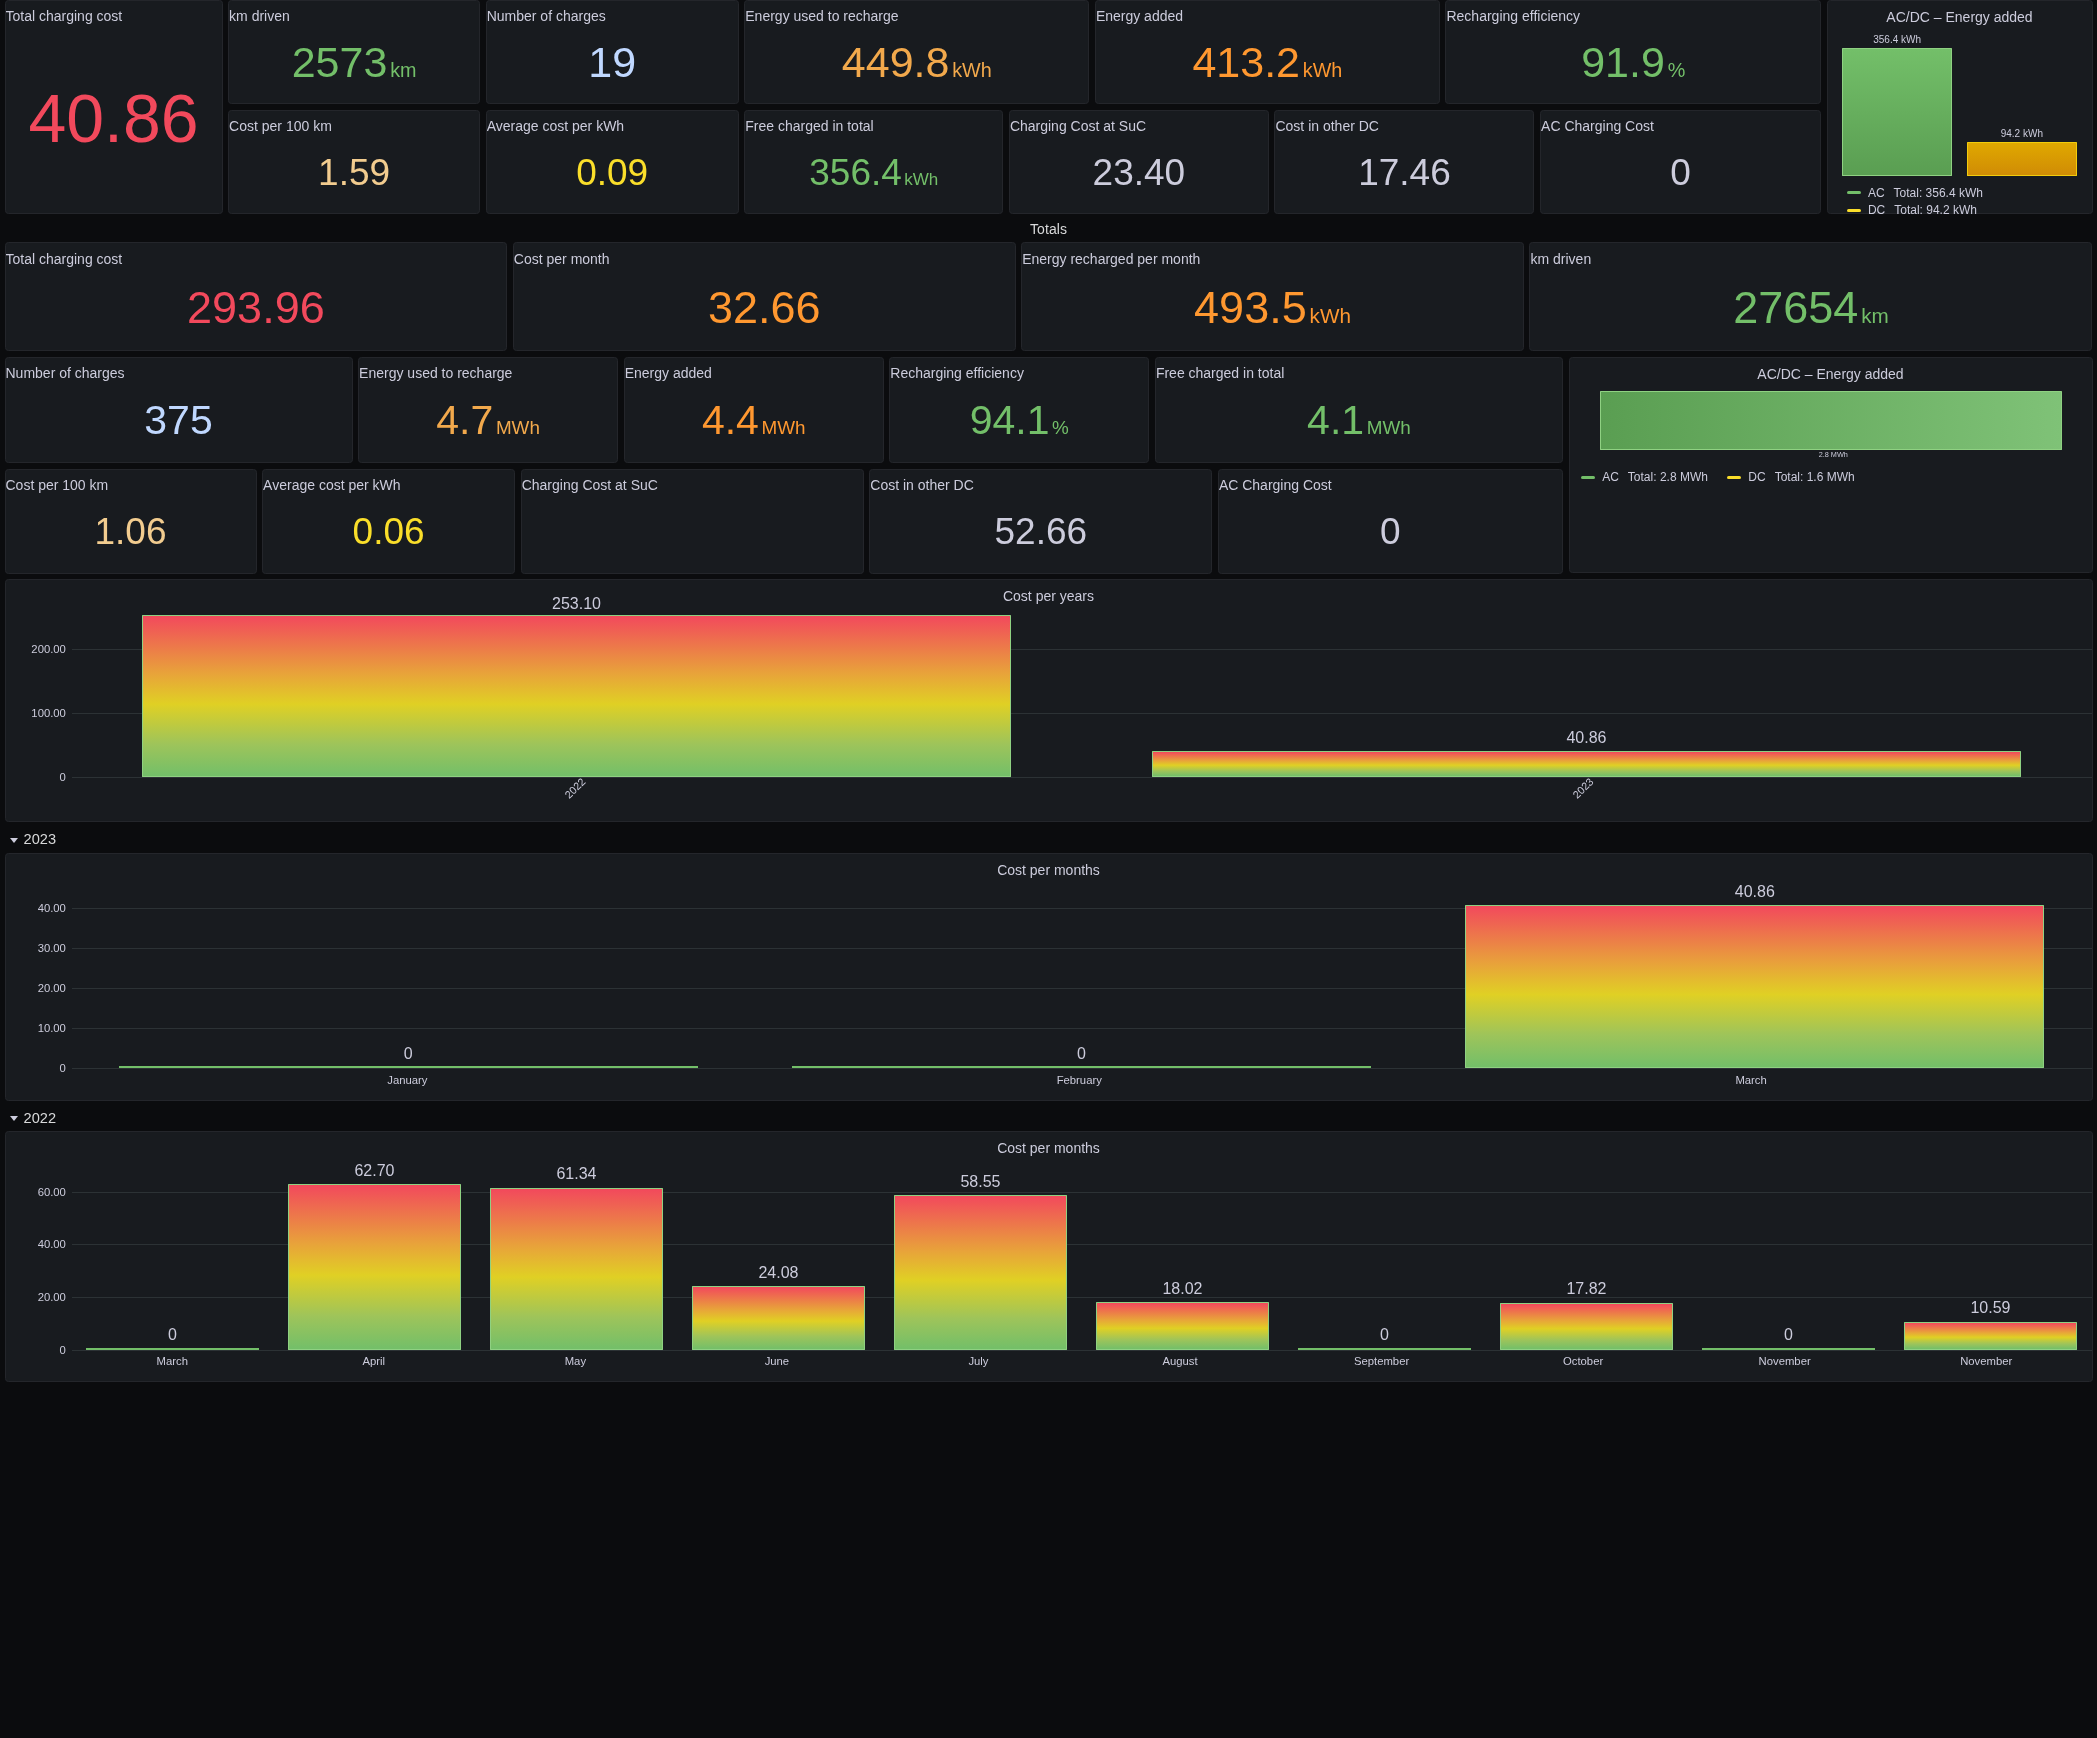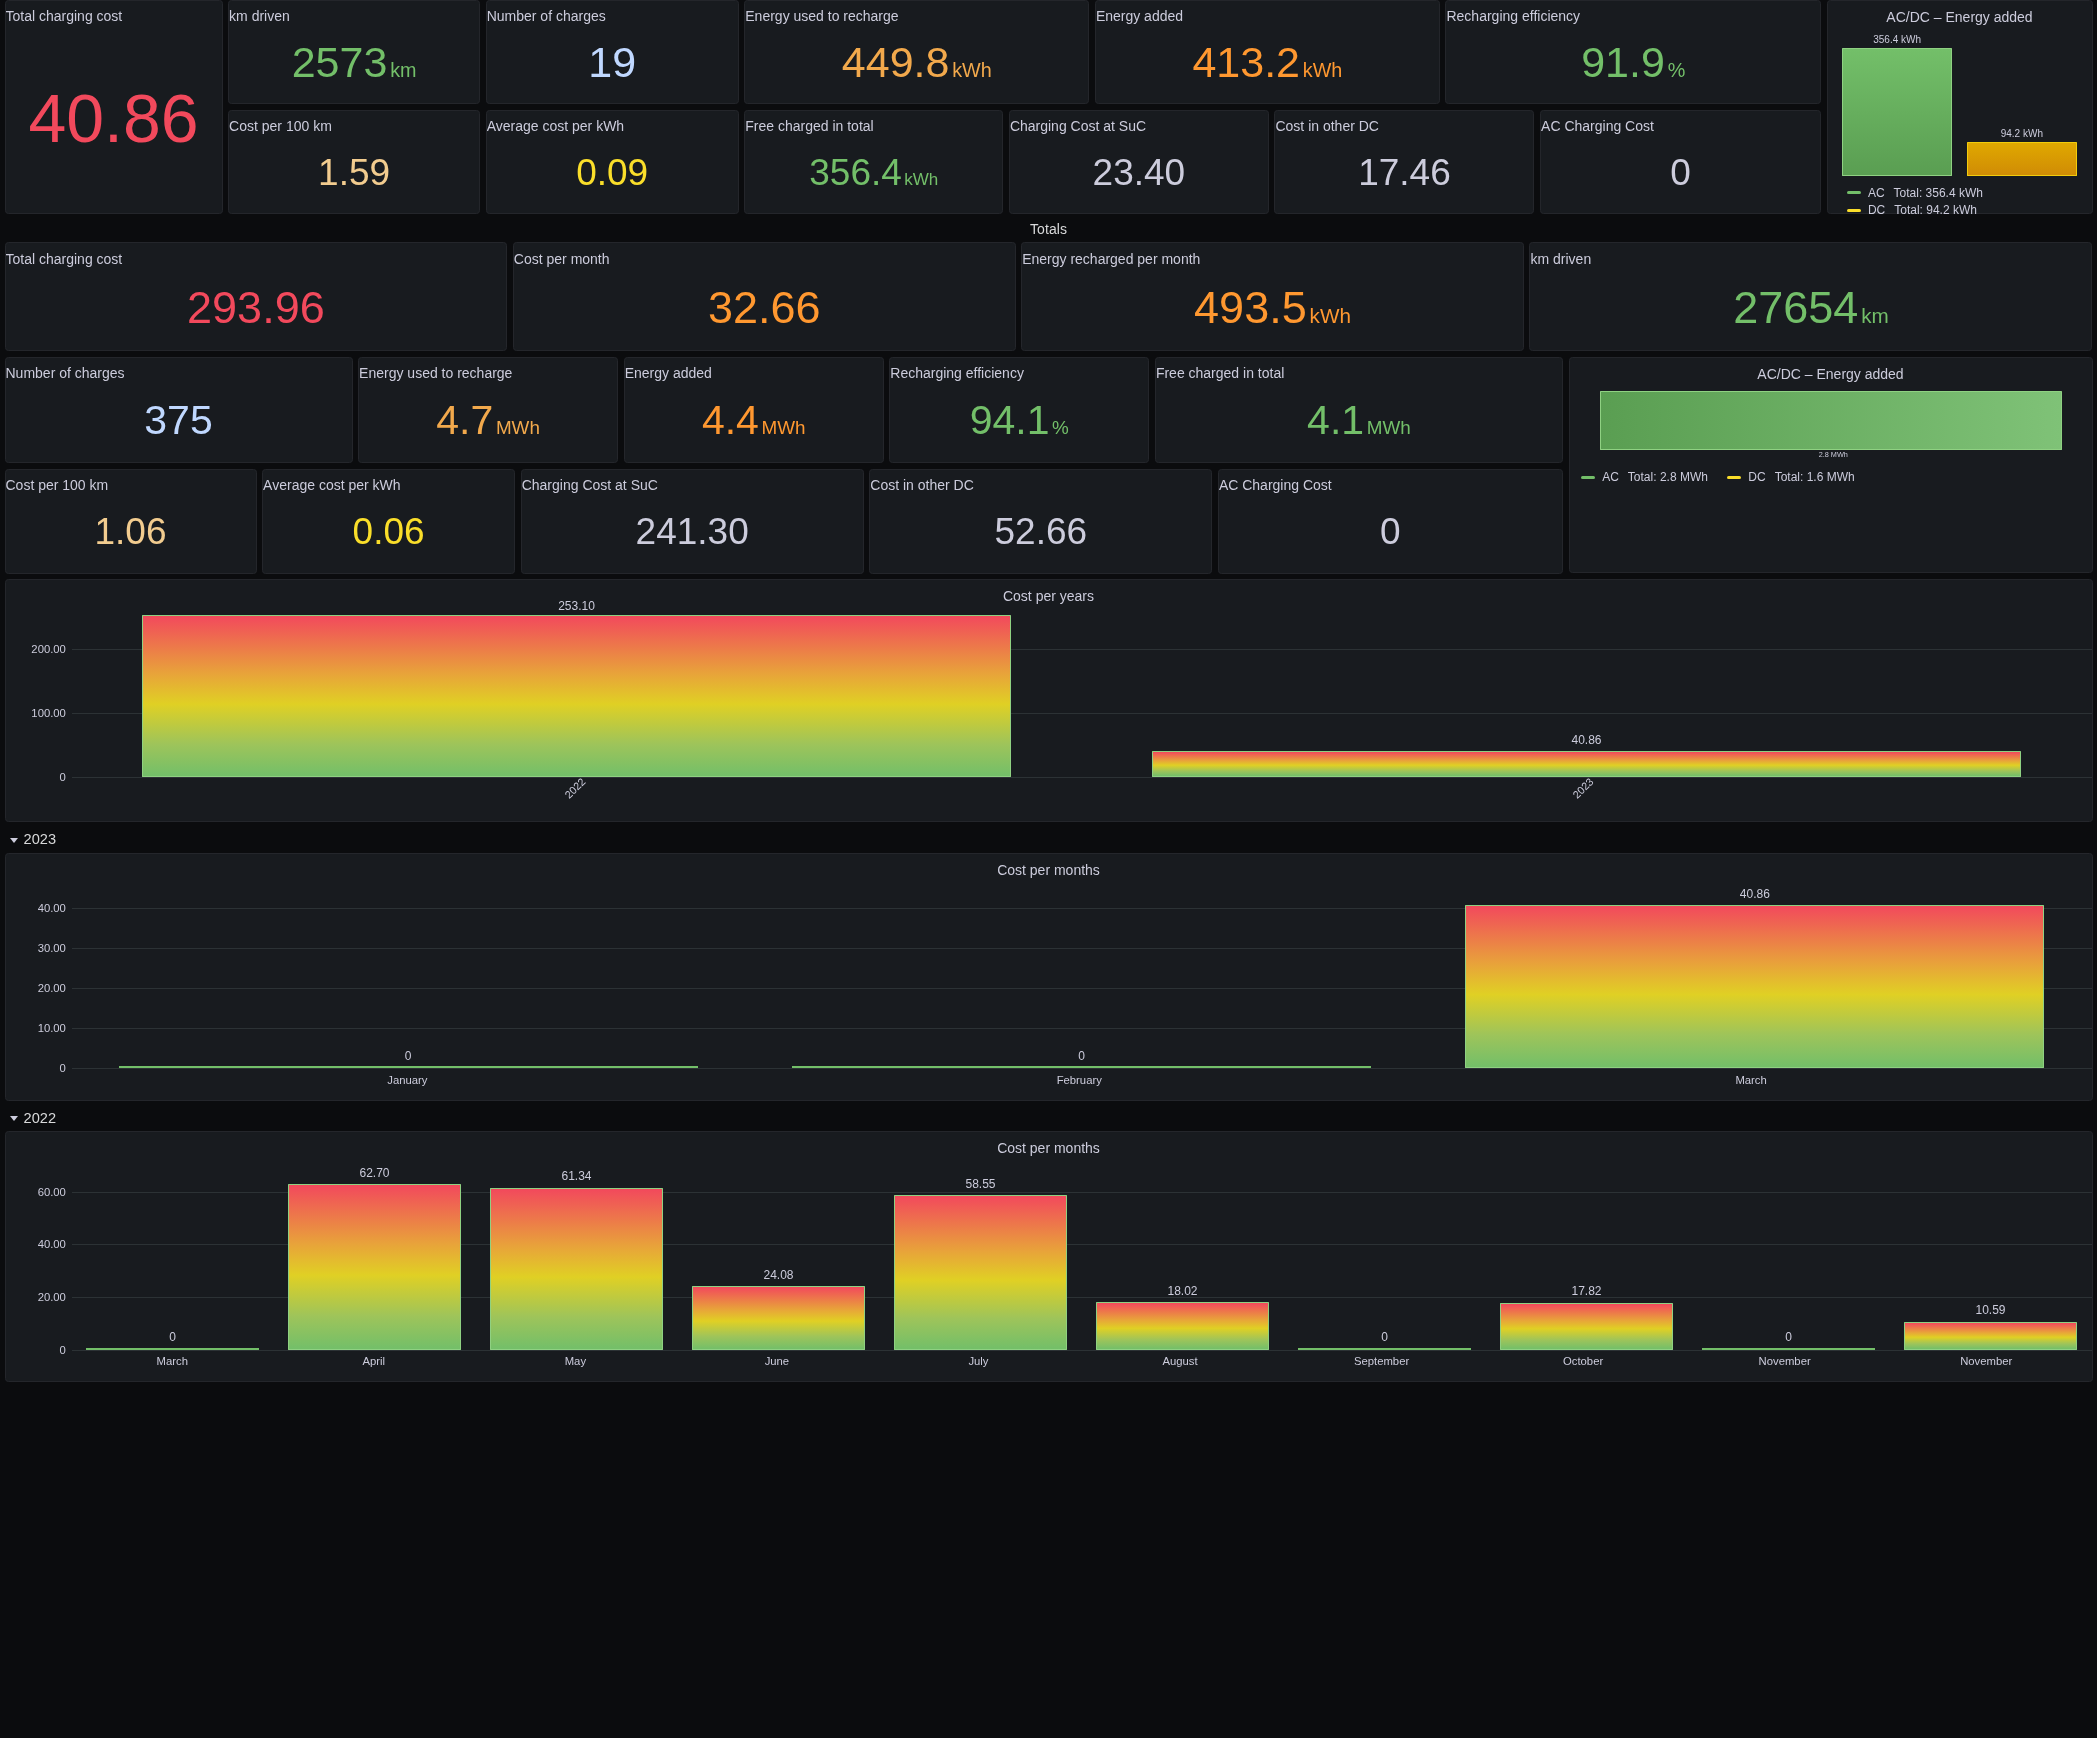--- a/index.html
+++ b/index.html
@@ -108,21 +108,21 @@
     border-left: 0;
   }
   .gridline {
     position:absolute; left:0; right:0; height:0.6px; background:#2c3235;
   }
   .bars {
     position:absolute; left:0; right:0; bottom:0; top:0;
     display:flex; align-items:flex-end;
   }
   .bslot { flex:1 1 0; display:flex; flex-direction:column; justify-content:flex-end; align-items:center; height:100%; position:relative; }
-  .bval { position:absolute; font-size: 12px; color:#ccccdc; white-space:nowrap; }
+  .bval { position:absolute; font-size: 16px; color:#ccccdc; white-space:nowrap; }
   .gbar {
     width: 86%;
     background: linear-gradient(180deg,#f2495c 0%, #e8a33a 36%, #e0d024 55%, #9ec45a 80%, #73bf69 100%);
     border: 0.6px solid #8fd182;
     border-radius: 0.6px;
   }
   .zerobar { width:86%; height: 1.7px; background:#73bf69; }
   .xaxis { display:flex; padding-top: 5.6px; }
   .xlab { flex:1 1 0; text-align:center; font-size:11.3px; color:#ccccdc; }
   .xlab.rot { }
@@ -391,25 +391,20 @@
         <div class="panel" style="width:253px">
           <div class="panel-title">Average cost per kWh</div>
           <div class="stat-body">
             <div class="stat-value" style="font-size:37px;color:#fade2a">
               <span>0.06</span>
             </div>
           </div>
         </div>
         <div class="panel" style="width:343px">
           <div class="panel-title">Charging Cost at SuC</div>
-          <div class="stat-body">
-            <div class="stat-value" style="font-size:37px;color:#ccccdc">
-              <span>241.30</span>
-            </div>
-          </div>
         </div>
         <div class="panel" style="width:343px">
           <div class="panel-title">Cost in other DC</div>
           <div class="stat-body">
             <div class="stat-value" style="font-size:37px;color:#ccccdc">
               <span>52.66</span>
             </div>
           </div>
         </div>
         <div class="panel" style="flex:1 1 auto">

